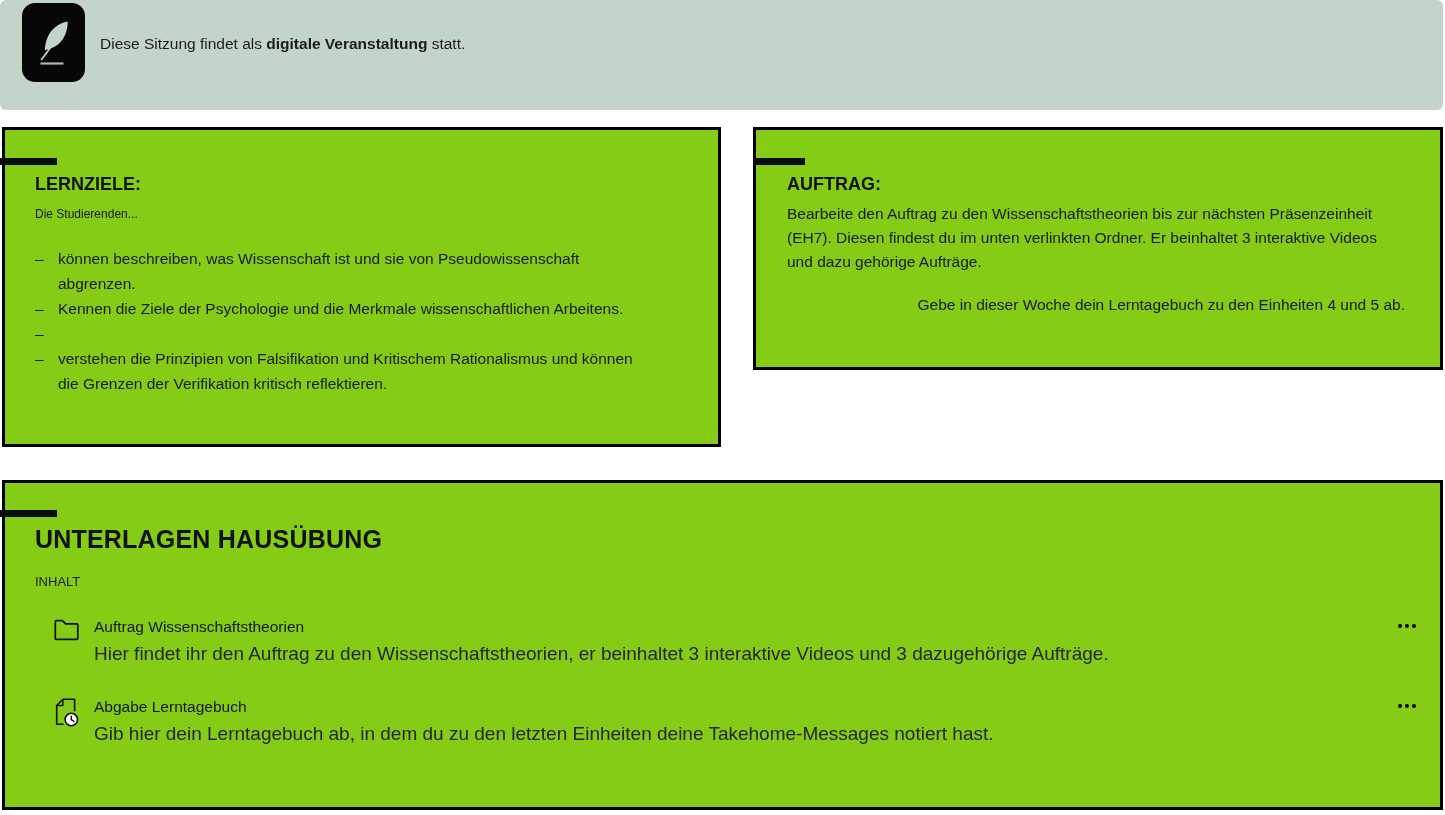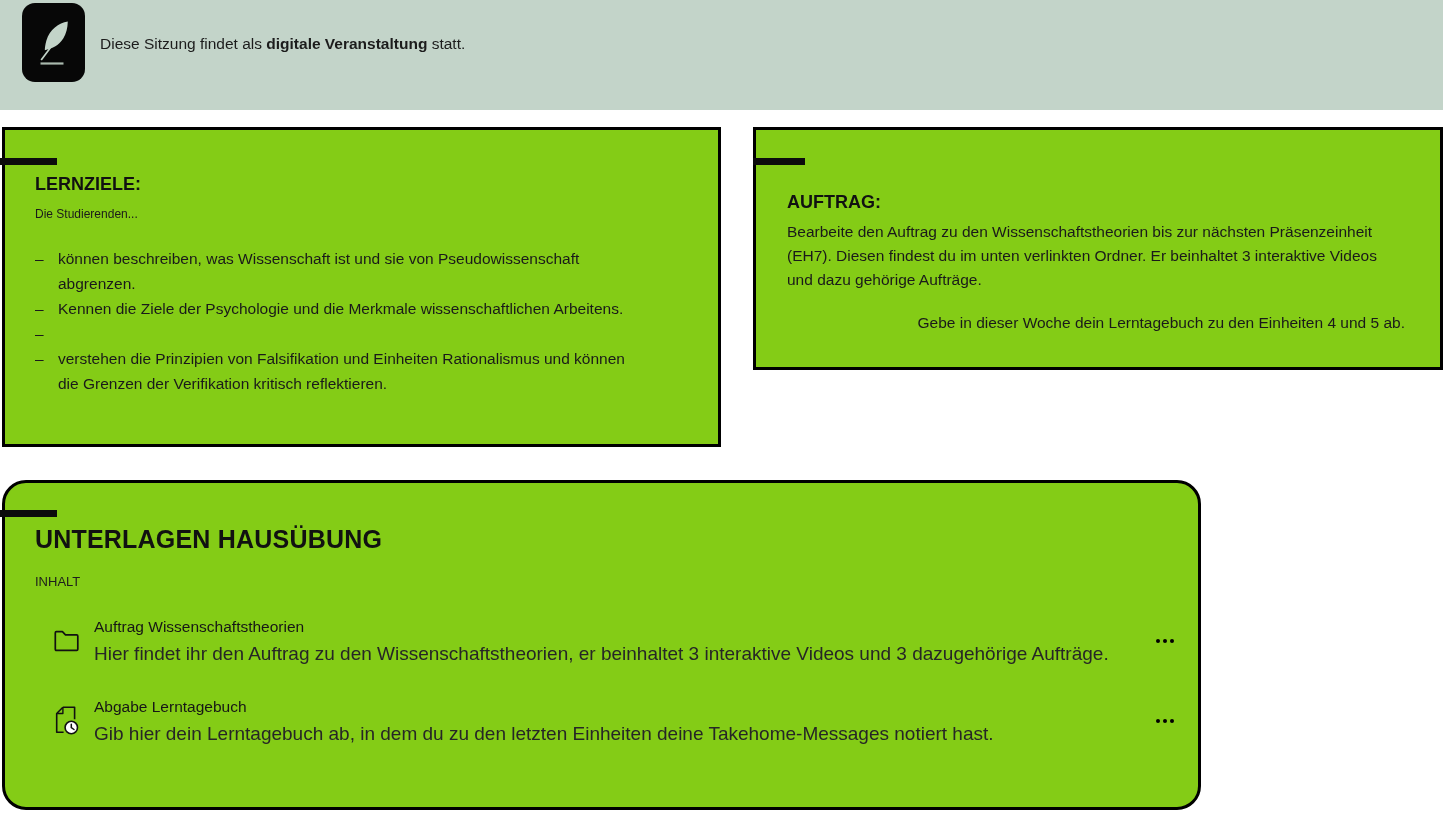--- a/index.html
+++ b/index.html
@@ -6,21 +6,21 @@
   html,body { background:#ffffff; }
   .page {
     position:relative; width:1445px; height:815px; overflow:hidden;
     background:#ffffff; color:#1a1a1a;
     font-family:"Liberation Sans","DejaVu Sans",sans-serif;
   }
 
   
   .banner {
     position:absolute; left:0; top:0; width:1443px; height:110px;
-    background:#c3d4c9; border-radius:0;
+    background:#c3d4c9; border-radius:6px;
   }
   .banner-icon {
     position:absolute; left:22px; top:3px; width:63px; height:79px;
     background:#070707; border-radius:13px;
     display:flex; align-items:center; justify-content:center;
   }
   .banner-text {
     position:absolute; left:100px; top:34px;
     font-size:15.5px; line-height:20px; color:#1c1c1c;
   }
@@ -41,33 +41,33 @@
   #lernziele { left:2px; top:127px; width:719px; height:320px; padding:0 30px 0 30px; }
   #lernziele .accent-bar { left:-5px; top:28px; width:57px; }
   #lernziele .card-title { margin-top:43px; }
   .intro { font-size:12px; line-height:24px; margin-top:7px; }
   .goals { margin-top:20px; }
   .goal { display:flex; font-size:15.5px; line-height:25px; }
   .goal-dash { flex:0 0 23px; }
   .goal-text { max-width:577px; }
 
   
-  #auftrag { left:753px; top:127px; width:690px; height:243px; padding:18px 26px 0 31px; }
+  #auftrag { left:753px; top:127px; width:690px; height:243px; padding:0 26px 0 31px; }
   #auftrag .accent-bar { left:-3px; top:28px; width:52px; }
   #auftrag .card-title { margin-top:43px; }
   .para { font-size:15.5px; line-height:24px; margin-top:7px; max-width:618px; }
   .para.second { margin-top:19px;text-align:right; }
 
   
-  #unterlagen { left:2px; top:480px; width:1199px; height:330px; padding:0 22px 0 30px;border-radius:24px; }
+  #unterlagen { left:2px; top:480px; width:1441px; height:330px; padding:0 22px 0 30px; }
   #unterlagen .accent-bar { left:-5px; top:27px; width:57px; }
   .big-title { font-weight:700; font-size:25px; line-height:30px; margin-top:41px; letter-spacing:.2px; color:#111; }
   .section-label { font-size:13px; line-height:24px; margin-top:16px; color:#1d1d1d; }
   .items { margin-top:22px; }
-  .item-row { display:flex; align-items:center; }
+  .item-row { display:flex; align-items:flex-start; }
   .item-row.first { margin-bottom:33px; }
   .item-icon { flex:0 0 28px; margin-left:18px; margin-right:13px; padding-top:1px; }
   .item-body { flex:1; }
   .item-title { font-size:15.5px; line-height:21px; color:#161616; cursor:pointer; }
   .item-desc { font-size:19px; line-height:18px; margin-top:8px; color:#262626; }
   .item-menu {
     margin-left:auto; display:flex; gap:3px; padding:8px 2px 6px 6px;
     cursor:pointer; background:none; border:none;
   }
   .dot { width:4px; height:4px; border-radius:50%; background:#000; }
@@ -101,21 +101,21 @@
       </div>
       <div class="goal">
         <span class="goal-dash">–</span>
         <span class="goal-text">Kennen die Ziele der Psychologie und die Merkmale wissenschaftlichen Arbeitens.</span>
       </div>
       <div class="goal">
         <span class="goal-dash">–</span>
       </div>
       <div class="goal">
         <span class="goal-dash">–</span>
-        <span class="goal-text">verstehen die Prinzipien von Falsifikation und Einheiten Rationalismus und können die Grenzen der Verifikation kritisch reflektieren.</span>
+        <span class="goal-text">verstehen die Prinzipien von Falsifikation und Kritischem Rationalismus und können die Grenzen der Verifikation kritisch reflektieren.</span>
       </div>
     </div>
   </section>
 
   <section class="card" id="auftrag">
     <div class="accent-bar"></div>
     <h2 class="card-title">AUFTRAG:</h2>
     <p class="para">Bearbeite den Auftrag zu den Wissenschaftstheorien bis zur nächsten Präsenzeinheit (EH7). Diesen findest du im unten verlinkten Ordner. Er beinhaltet 3 interaktive Videos und dazu gehörige Aufträge.</p>
     <p class="para second">Gebe in dieser Woche dein Lerntagebuch zu den Einheiten 4 und 5 ab.</p>
   </section>

